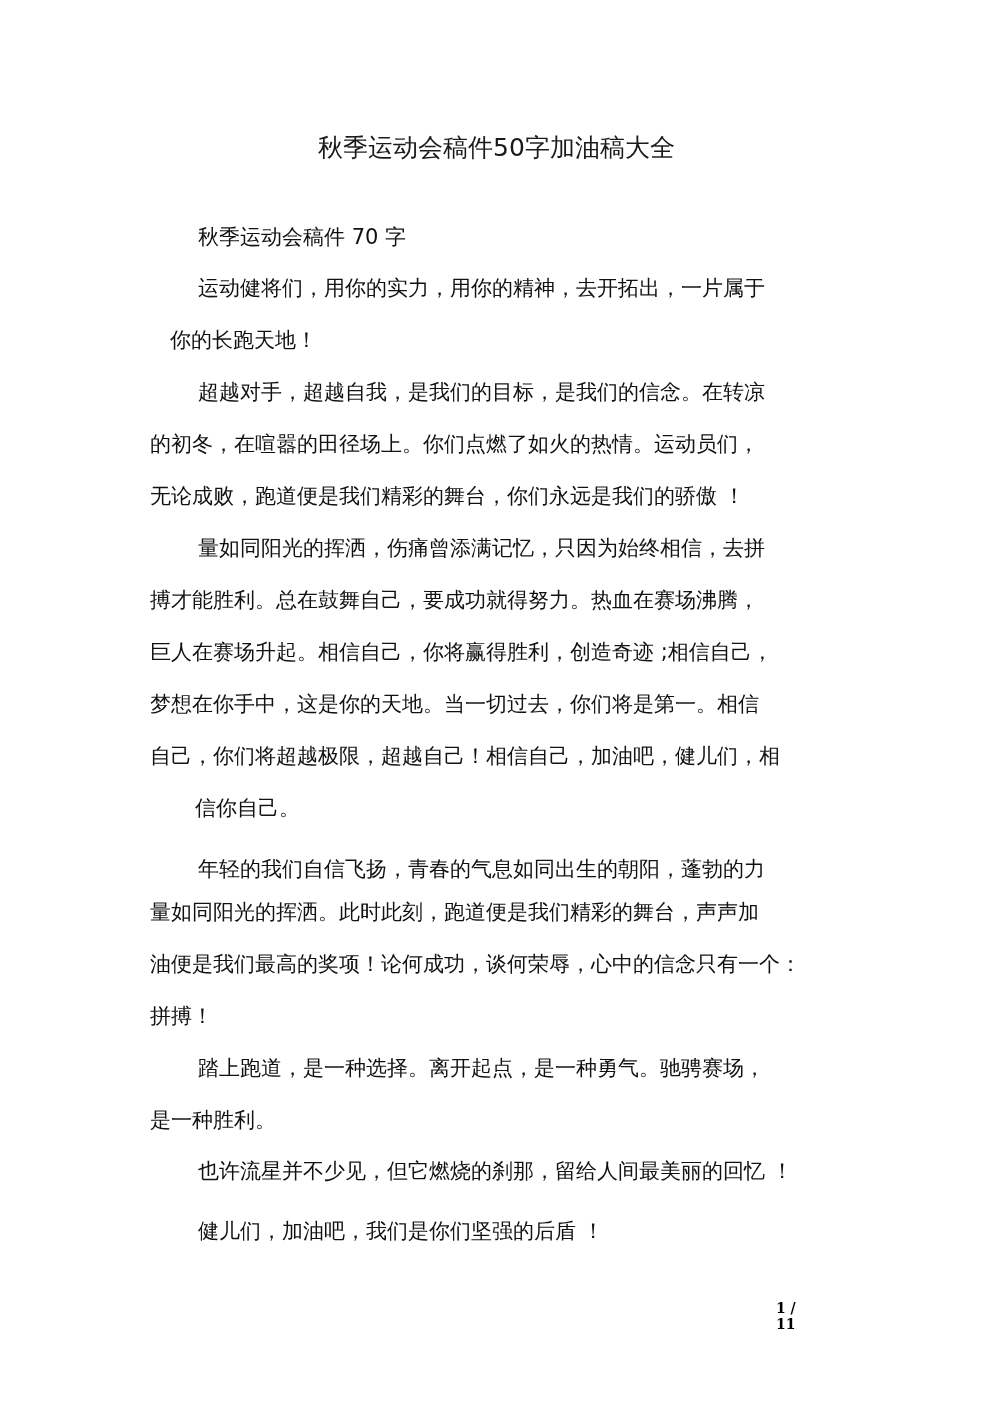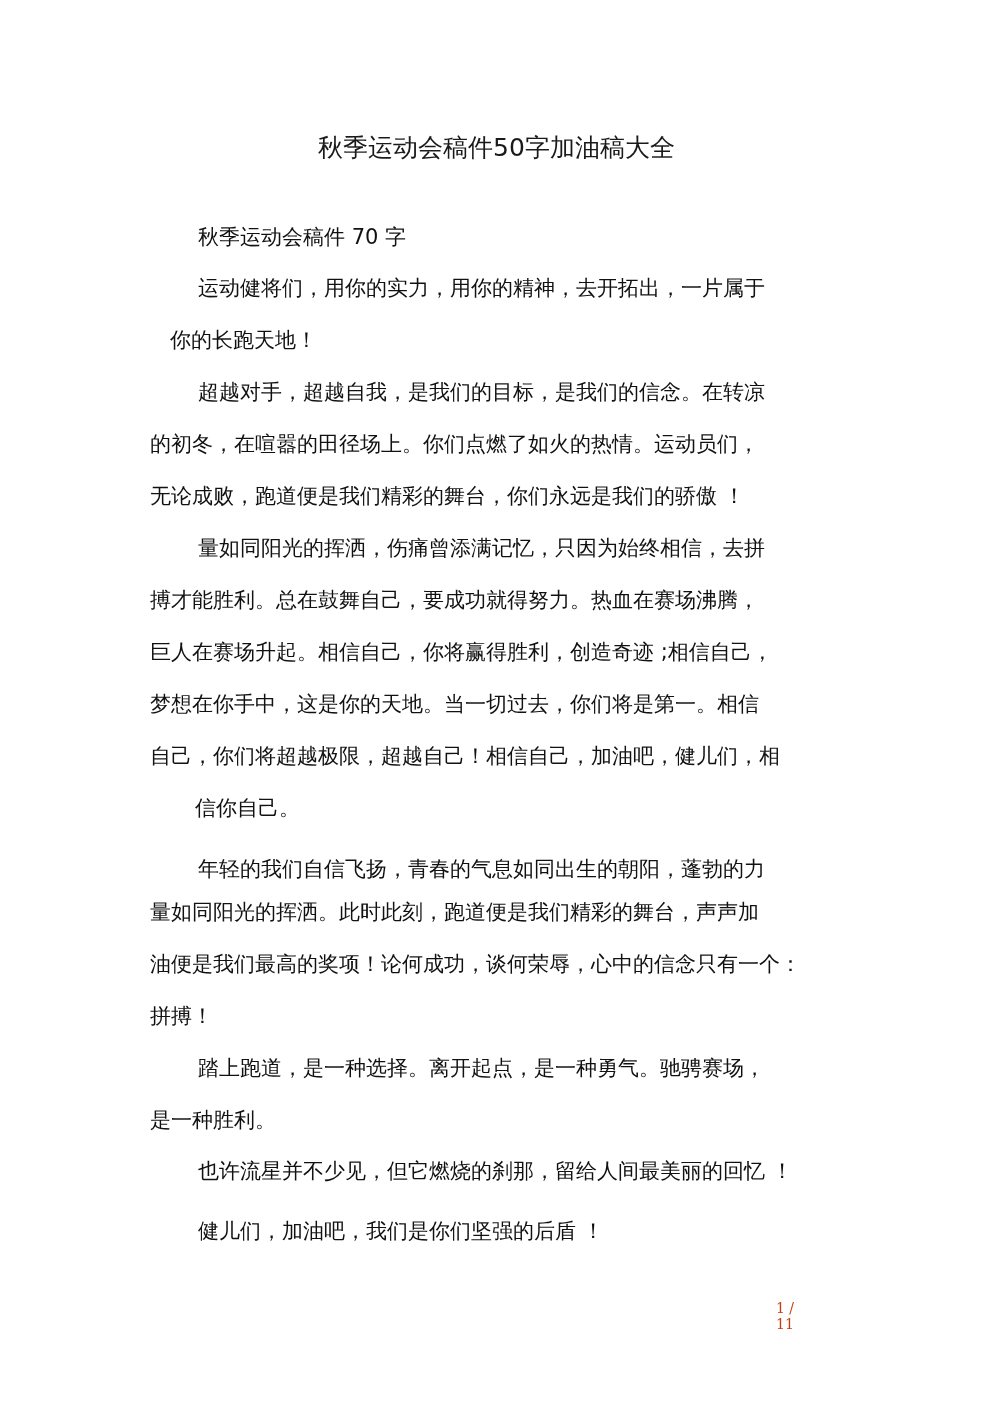--- a/index.html
+++ b/index.html
@@ -5,21 +5,21 @@
   html, body { margin: 0; padding: 0; background: #ffffff; }
   body { width: 993px; height: 1404px; position: relative; overflow: hidden;
          font-family: "DejaVu Sans", "Liberation Sans", sans-serif; color: #111; }
   .page { position: absolute; left: 0; top: 0; width: 799px; height: 1404px; background: #fff; }
   .title { position: absolute; left: 0; width: 993px; top: 128px; text-align: center;
            font-size: 25px; line-height: 40px; color: #1a1a1a; letter-spacing: 0px; }
   .line { position: absolute; font-size: 21px; line-height: 30px; white-space: nowrap; color: #111; }
   .indent { left: 198px; }
   .flush { left: 150px; }
   .pagenum { position: absolute; left: 776px; top: 1300px; font-family: "DejaVu Serif", "Liberation Serif", serif;
-             font-size: 14px; font-weight: normal; color: #c2410c; }
+             font-size: 14px; font-weight: bold; color: #000000; }
 </style>
 </head>
 <body>
 
 <div class="page">
   <div class="title">秋季运动会稿件50字加油稿大全</div>
 
   <div id="body-lines">
     <div class="line indent" style="top: 222px;">秋季运动会稿件 70 字</div>
     <div class="line indent" style="top: 273px;">运动健将们，用你的实力，用你的精神，去开拓出，一片属于</div>

